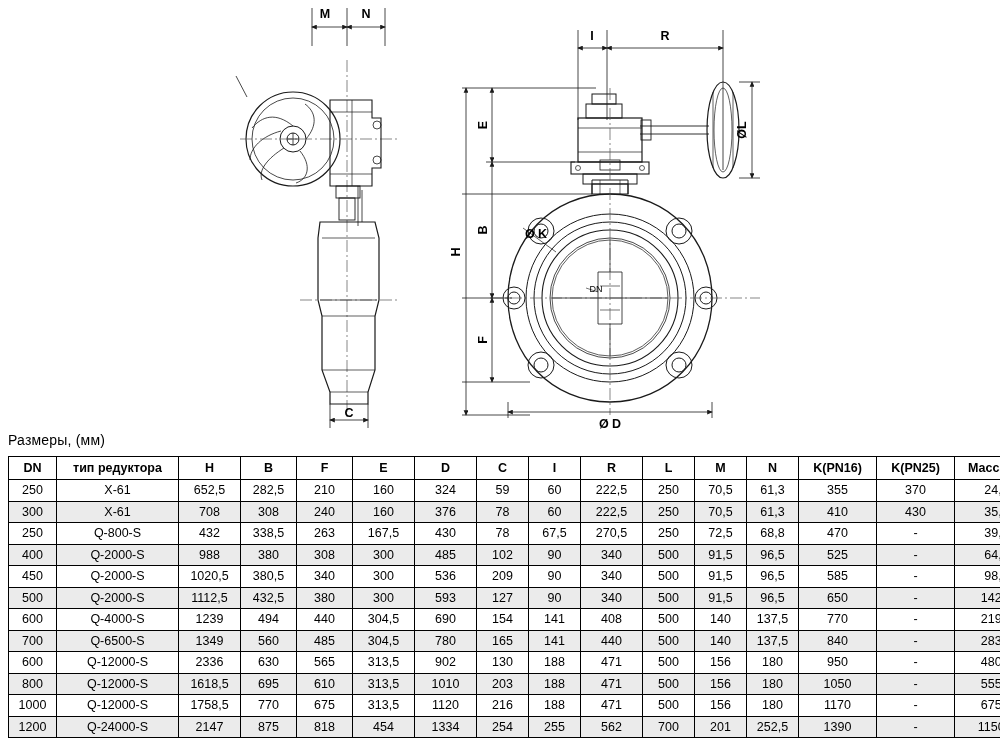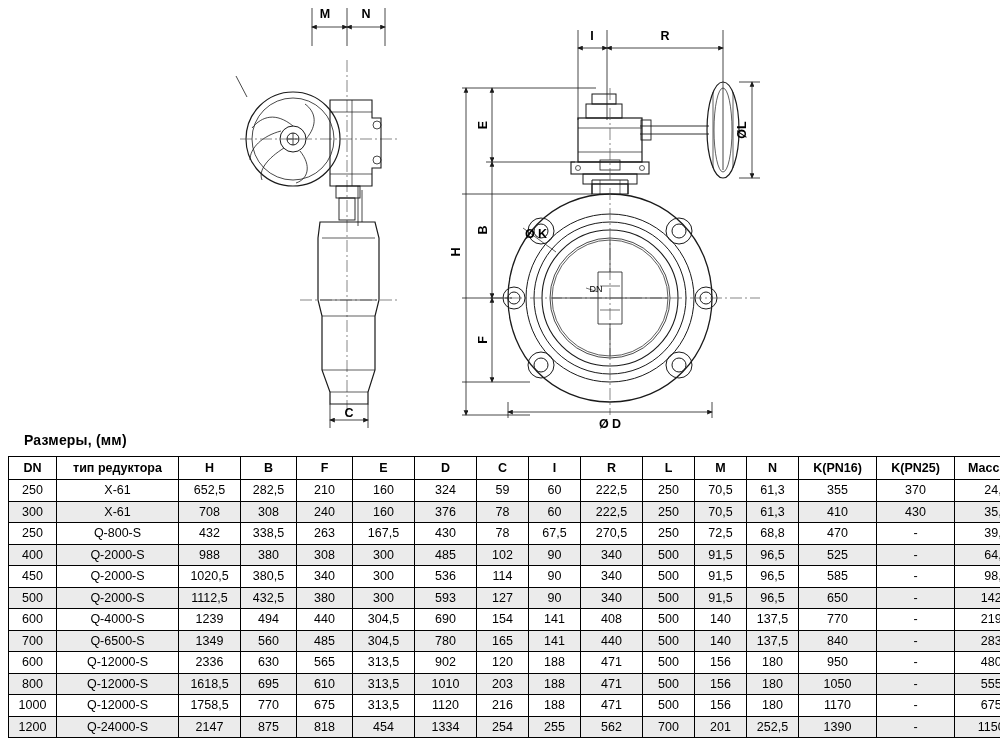--- a/index.html
+++ b/index.html
@@ -30,23 +30,22 @@
   }
   #drawing svg {
     display: block;
   }
   
   #dims-title {
     position: absolute;
     left: 8px;
     top: 432px;
     font-size: 14px;
-    font-weight: bold;
+    font-weight: normal;
     letter-spacing: 0.2px;
-    margin-left: 16px;
   }
   
   #dims-table-wrap {
     position: absolute;
     left: 8px;
     top: 456px;
     width: 984px;
   }
   table.dims {
     border-collapse: collapse;
@@ -422,21 +421,21 @@
             <td>64,9</td>
           </tr>
           <tr>
             <td>450</td>
             <td>Q-2000-S</td>
             <td>1020,5</td>
             <td>380,5</td>
             <td>340</td>
             <td>300</td>
             <td>536</td>
-            <td>114</td>
+            <td>209</td>
             <td>90</td>
             <td>340</td>
             <td>500</td>
             <td>91,5</td>
             <td>96,5</td>
             <td>585</td>
             <td>-</td>
             <td>98,3</td>
           </tr>
           <tr>
@@ -494,21 +493,21 @@
             <td>283,0</td>
           </tr>
           <tr>
             <td>600</td>
             <td>Q-12000-S</td>
             <td>2336</td>
             <td>630</td>
             <td>565</td>
             <td>313,5</td>
             <td>902</td>
-            <td>120</td>
+            <td>130</td>
             <td>188</td>
             <td>471</td>
             <td>500</td>
             <td>156</td>
             <td>180</td>
             <td>950</td>
             <td>-</td>
             <td>480,0</td>
           </tr>
           <tr>

